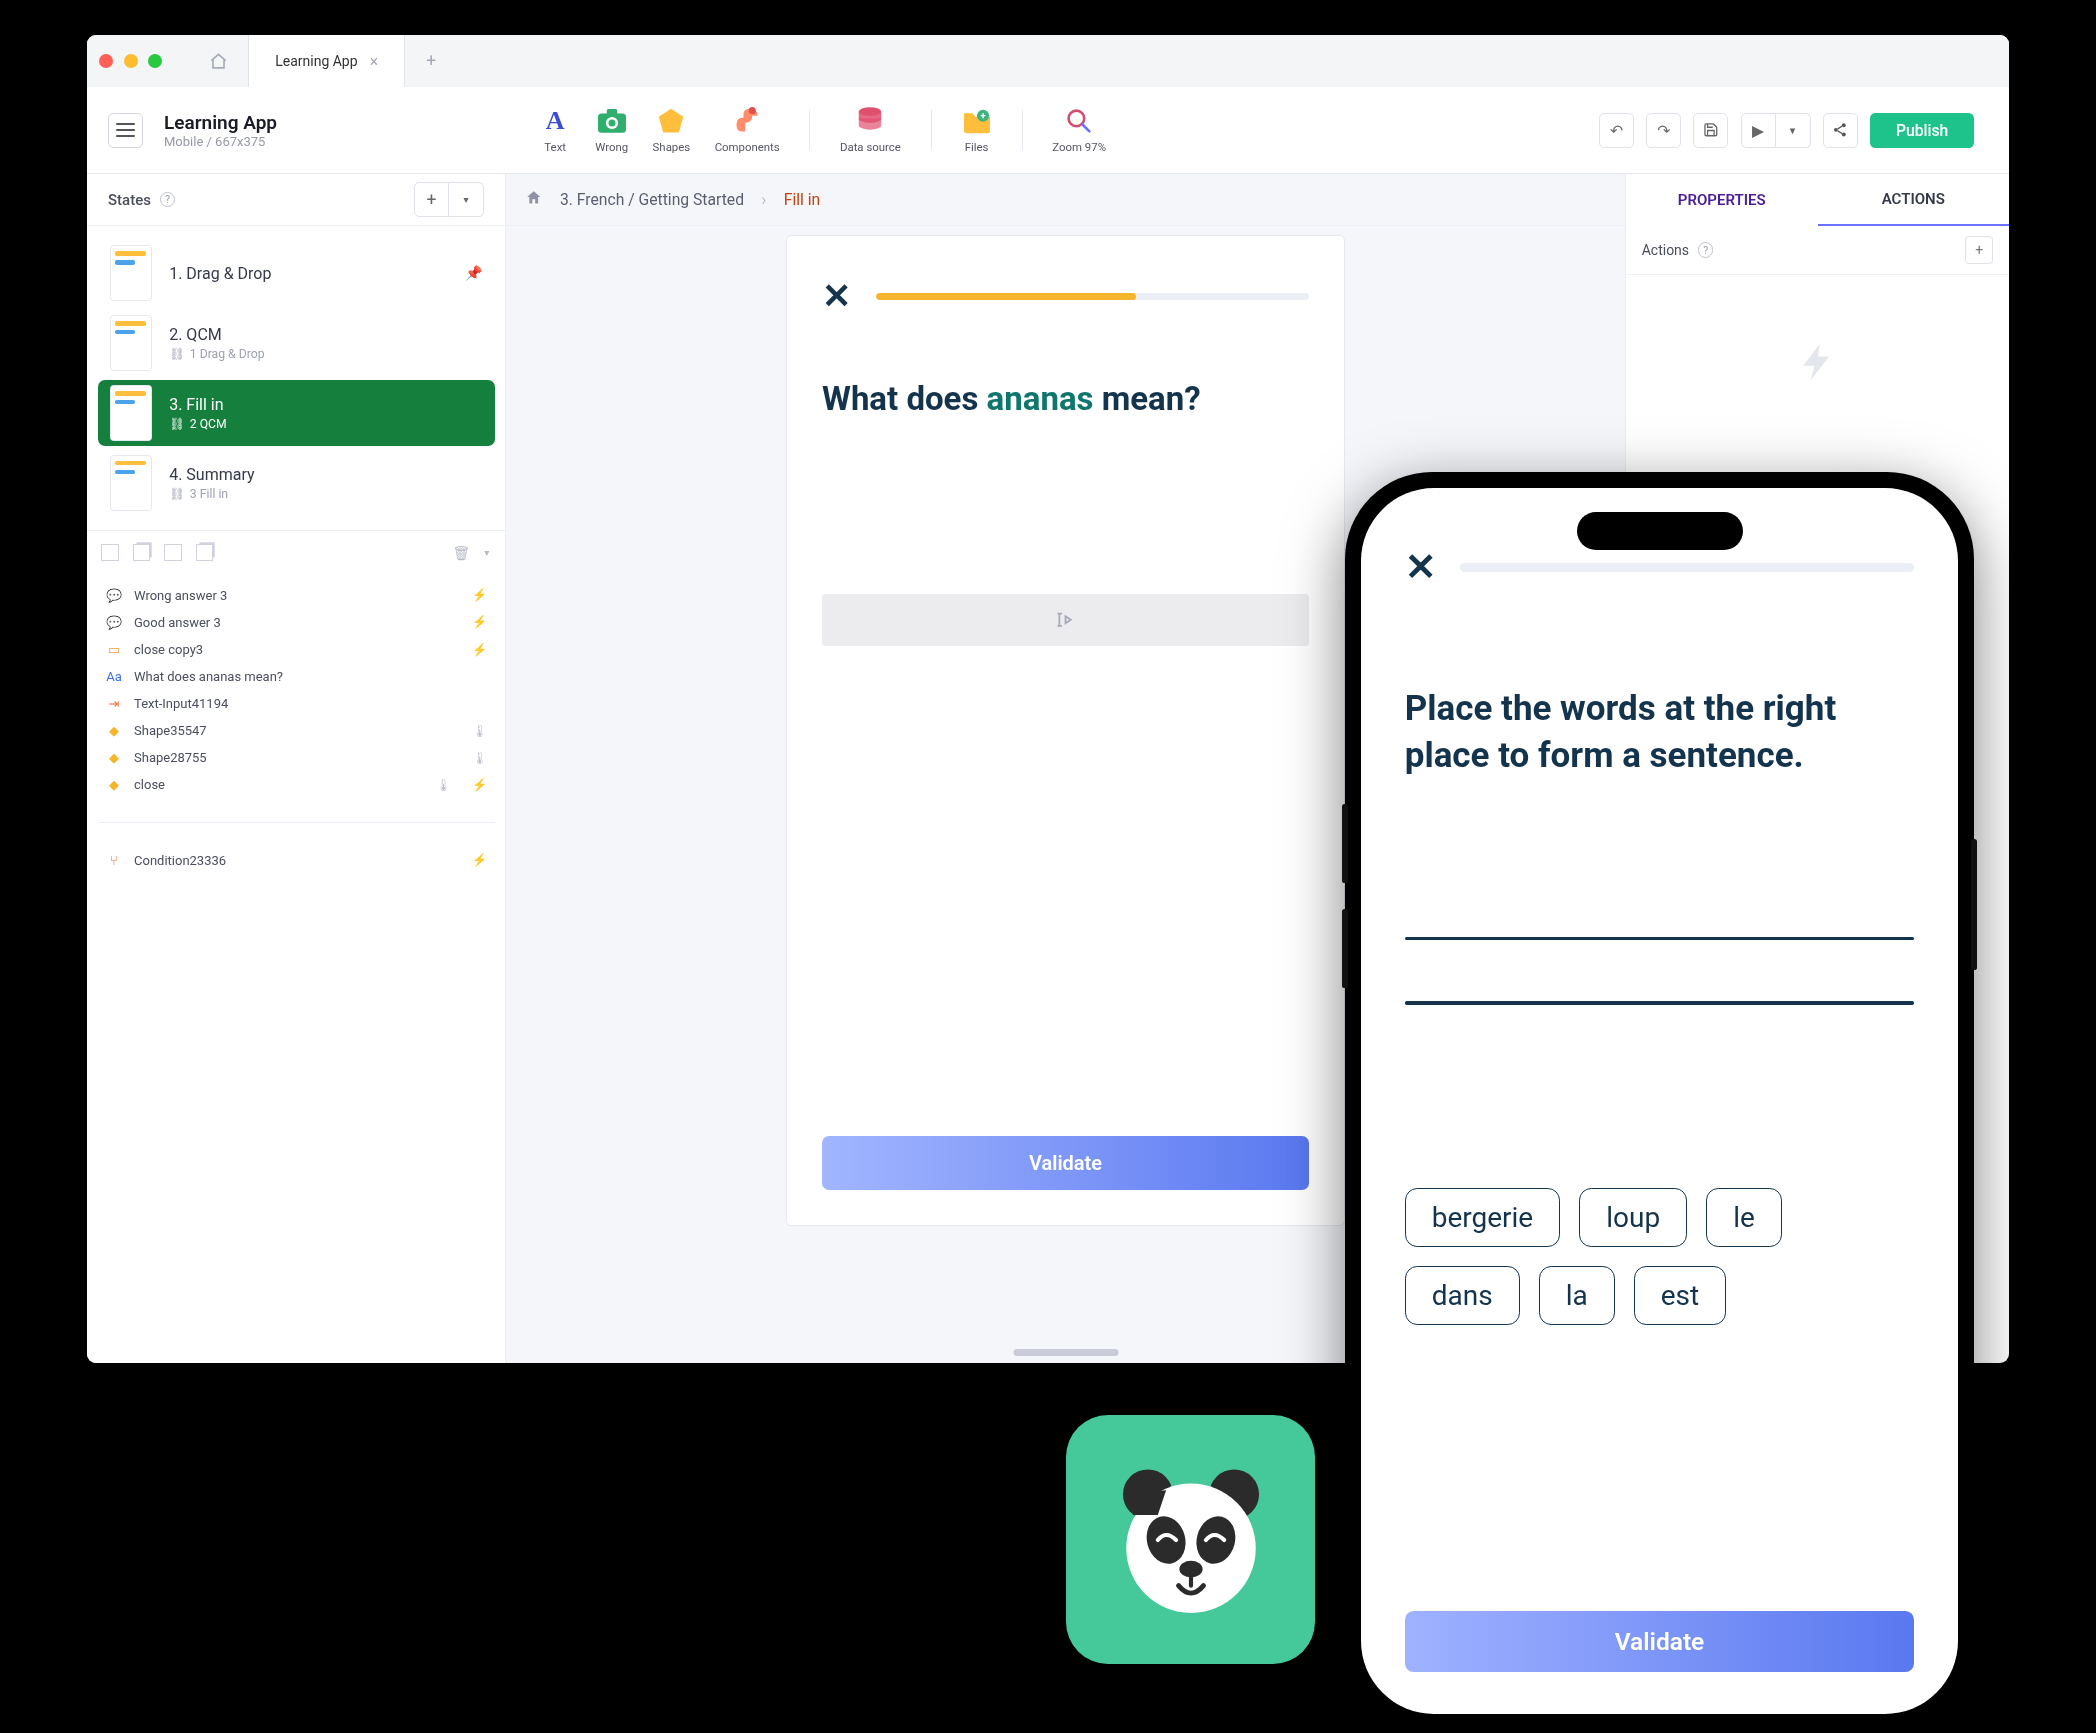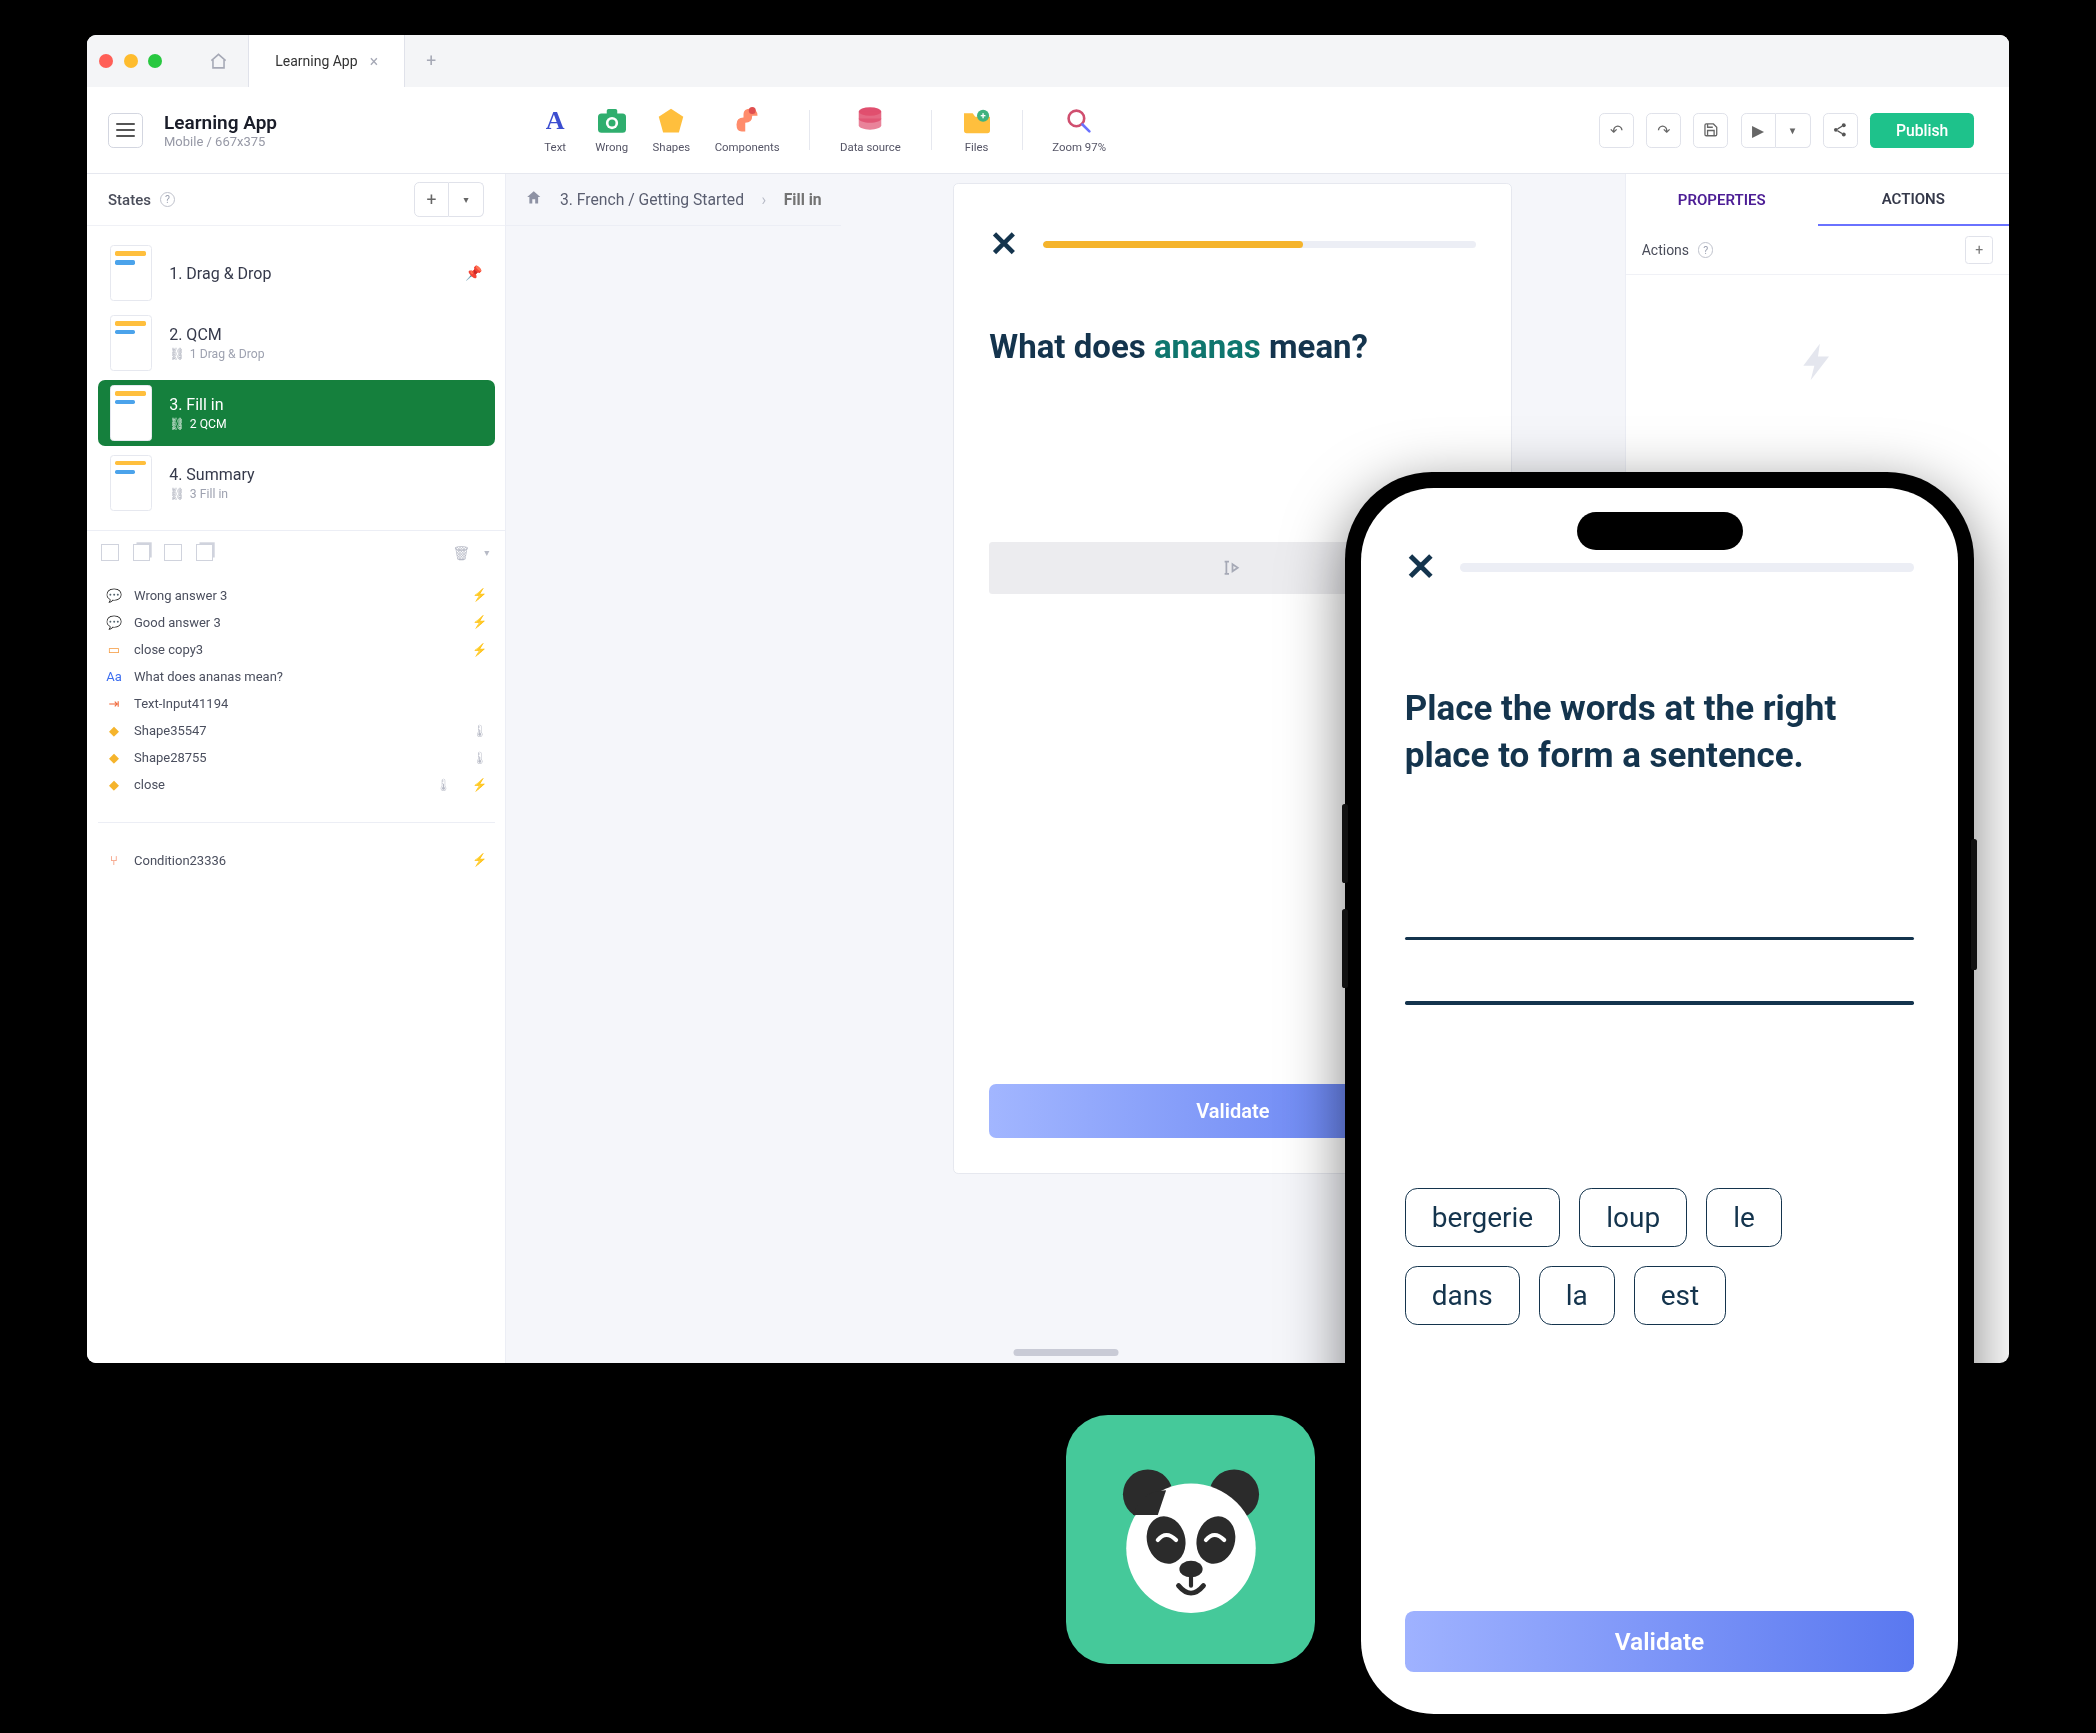--- a/index.html
+++ b/index.html
@@ -54,25 +54,25 @@
   .layerbar{border-top:0.9px solid #eceef5;height:44px;display:flex;align-items:center;padding:0 14px;gap:14px;color:#b7bac6;}
   .layerbar .sq{width:17.5px;height:17.5px;border:1.7px solid #d0d3dd;}
   .layerbar .right{margin-left:auto;display:flex;gap:12.2px;align-items:center;}
   .layers{flex:1;overflow:auto;padding:8.7px 7px;display:flex;flex-direction:column;gap:1.7px;}
   .layer{display:flex;align-items:center;gap:10.5px;padding:5.2px 10.5px;font-size:13px;color:#4b4f5e;border-radius:3.5px;}
   .layer .licon{width:19px;text-align:center;font-size:13px;}
   .layer .bolt{margin-left:auto;color:#4b4f5e;font-size:12.2px;}
   .layer .therm{margin-left:auto;color:#b7bac6;font-size:12.2px;}
   .layers-divider{height:0.9px;background:#eceef5;margin:23px 3.5px;}
 
-  .center{flex:1;background:#f5f6fa;display:flex;flex-direction:row;position:relative;}
+  .center{flex:1;background:#f5f6fa;display:flex;flex-direction:column;position:relative;}
   .crumbs{height:52px;display:flex;align-items:center;gap:17.5px;padding:0 19px;color:#5a5e70;font-size:15.7px;border-bottom:0.9px solid #eceef5;}
   .crumbs .home{color:#8e92a4;}
   .crumbs .chev{color:#b7bac6;}
-  .crumb.cur{color:#737373;font-weight:700;}
+  .crumb.cur{color:#c2410c;font-weight:400;}
   .stage{flex:1;display:flex;align-items:flex-start;justify-content:center;padding:8.7px 0 0;}
   .device{width:559px;background:#fff;border:0.9px solid #e6e8ef;border-radius:5.2px;padding:40px 35px 35px;height:991px;display:flex;flex-direction:column;}
   .toprow{display:flex;align-items:center;gap:24.5px;}
   .bigx{font-size:35px;font-weight:800;color:#14344d;}
   .pbar{flex:1;height:7px;background:#eceef5;border-radius:3.5px;position:relative;overflow:hidden;}
   .pbar .fill{position:absolute;left:0;top:0;bottom:0;width:60%;background:#f5b42c;border-radius:3.5px;}
   .question{margin-top:61px;font-size:33px;font-weight:700;color:#14344d;line-height:1.25;}
   .question .kw{color:#0f766e;}
   .inputslot{margin-top:175px;height:52px;background:#ececef;border-radius:3.5px;display:flex;align-items:center;justify-content:center;}
   .validate{margin-top:auto;height:54px;border:none;border-radius:7px;background:linear-gradient(90deg,#a2b6ff,#5a78f0);color:#fff;font-size:20px;font-weight:600;}

